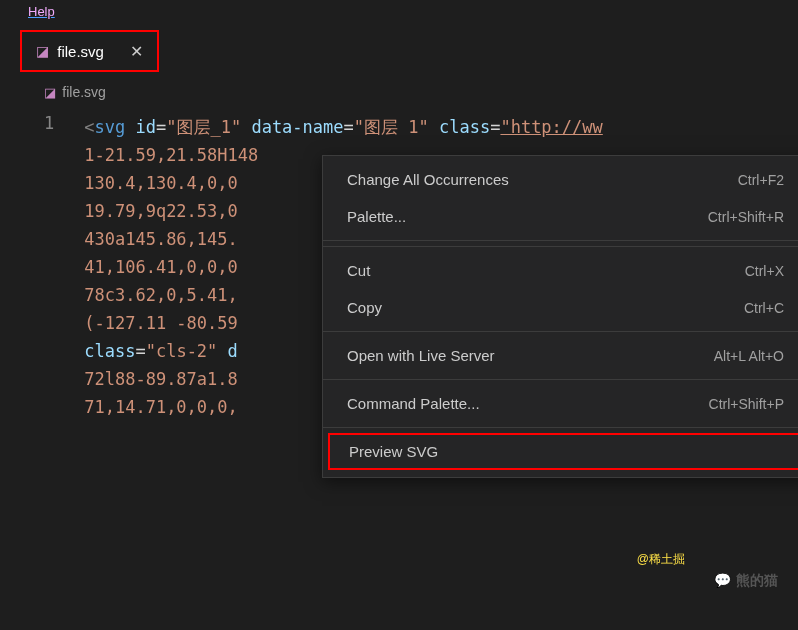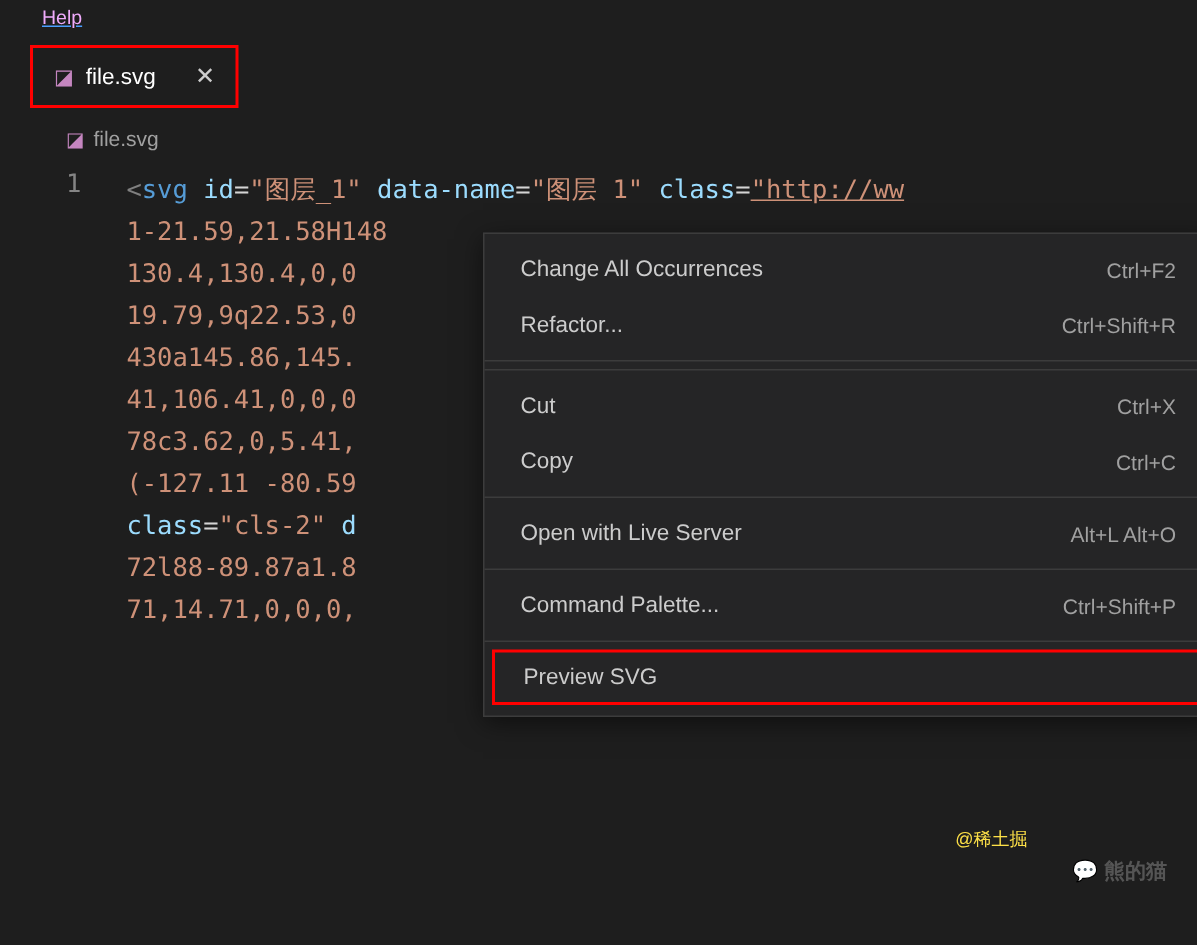--- a/index.html
+++ b/index.html
@@ -183,21 +183,21 @@
 <span class="numbers">72l88-89.87a1.8</span>                           <span class="numbers">27</span>
 <span class="numbers">71,14.71,0,0,0,</span>                           <span class="numbers">0.</span></div>
 </div>
 
 <div class="context-menu">
   <div class="menu-item">
     <span>Change All Occurrences</span>
     <span class="menu-shortcut">Ctrl+F2</span>
   </div>
   <div class="menu-item">
-    <span>Refactor...</span>
+    <span>Palette...</span>
     <span class="menu-shortcut">Ctrl+Shift+R</span>
   </div>
   <div class="menu-separator"></div>
   <div class="menu-separator"></div>
   <div class="menu-item">
     <span>Cut</span>
     <span class="menu-shortcut">Ctrl+X</span>
   </div>
   <div class="menu-item">
     <span>Copy</span>

